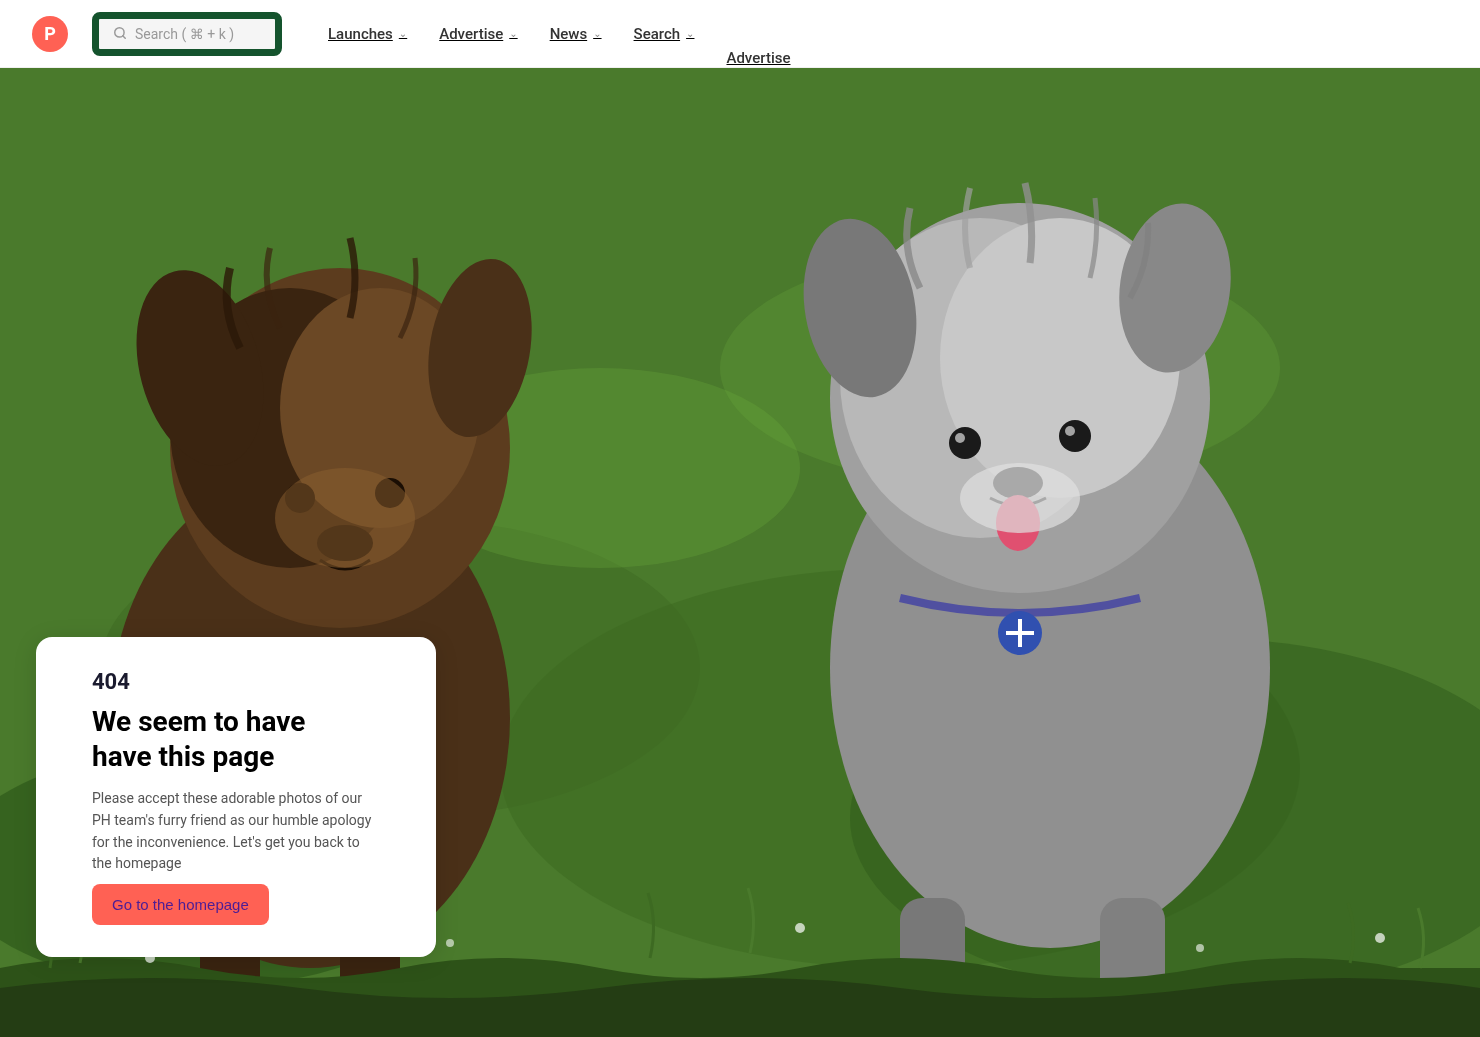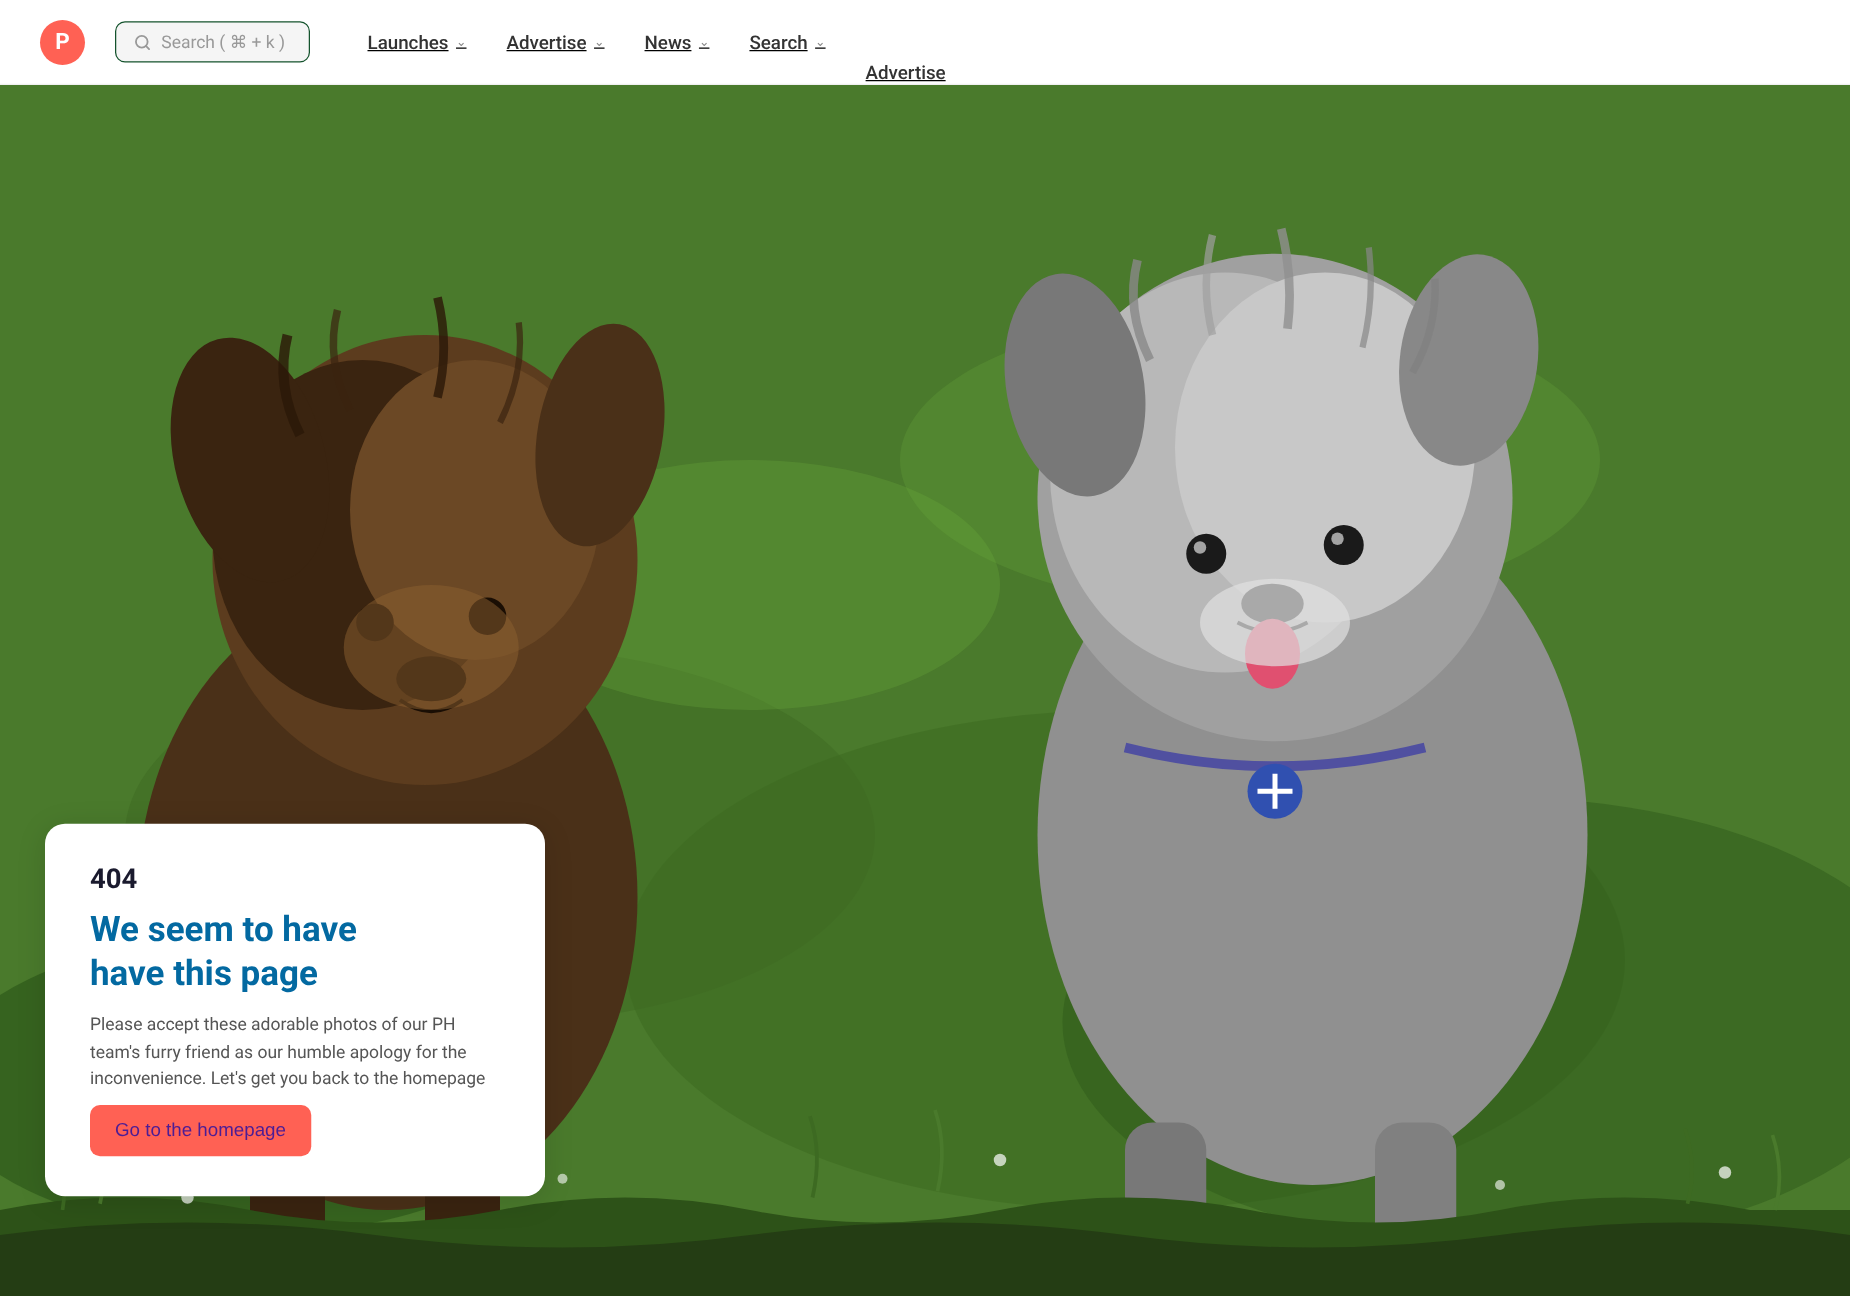--- a/index.html
+++ b/index.html
@@ -48,27 +48,26 @@
       align-items: center;
       justify-content: center;
       color: white;
       font-weight: 700;
       font-size: 18px;
       flex-shrink: 0;
     }
 
     .search-box {
       display: flex;
-      align-items: center;
       gap: 8px;
       background: #f5f5f5;
-      border: 1px solid #14532d;
+      border: 7px solid #14532d;
       border-radius: 8px;
       padding: 7px 14px;
-      width: 156px;
+      width: 190px;
       cursor: text;
     }
 
     .search-icon-svg {
       color: #999;
       flex-shrink: 0;
     }
 
     .search-placeholder {
       color: #999;
@@ -122,36 +121,36 @@
       overflow: hidden;
     }
 
     
     .error-card {
       position: absolute;
       bottom: 80px;
       left: 36px;
       background: white;
       border-radius: 16px;
-      padding: 32px 36px;
+      padding: 32px 56px;
       width: 400px;
       box-shadow: 0 4px 24px rgba(0,0,0,0.12);
     }
 
     .error-code {
       font-size: 22px;
       font-weight: 700;
       color: #1a1a2e;
       margin-bottom: 10px;
     }
 
     .error-title {
       font-size: 28px;
       font-weight: 700;
-      color: #0369a1;
+      color: #000000;
       line-height: 1.25;
       margin-bottom: 14px;
     }
 
     .error-description {
       font-size: 14px;
       color: #555;
       line-height: 1.55;
       margin-bottom: 9px;
     }

